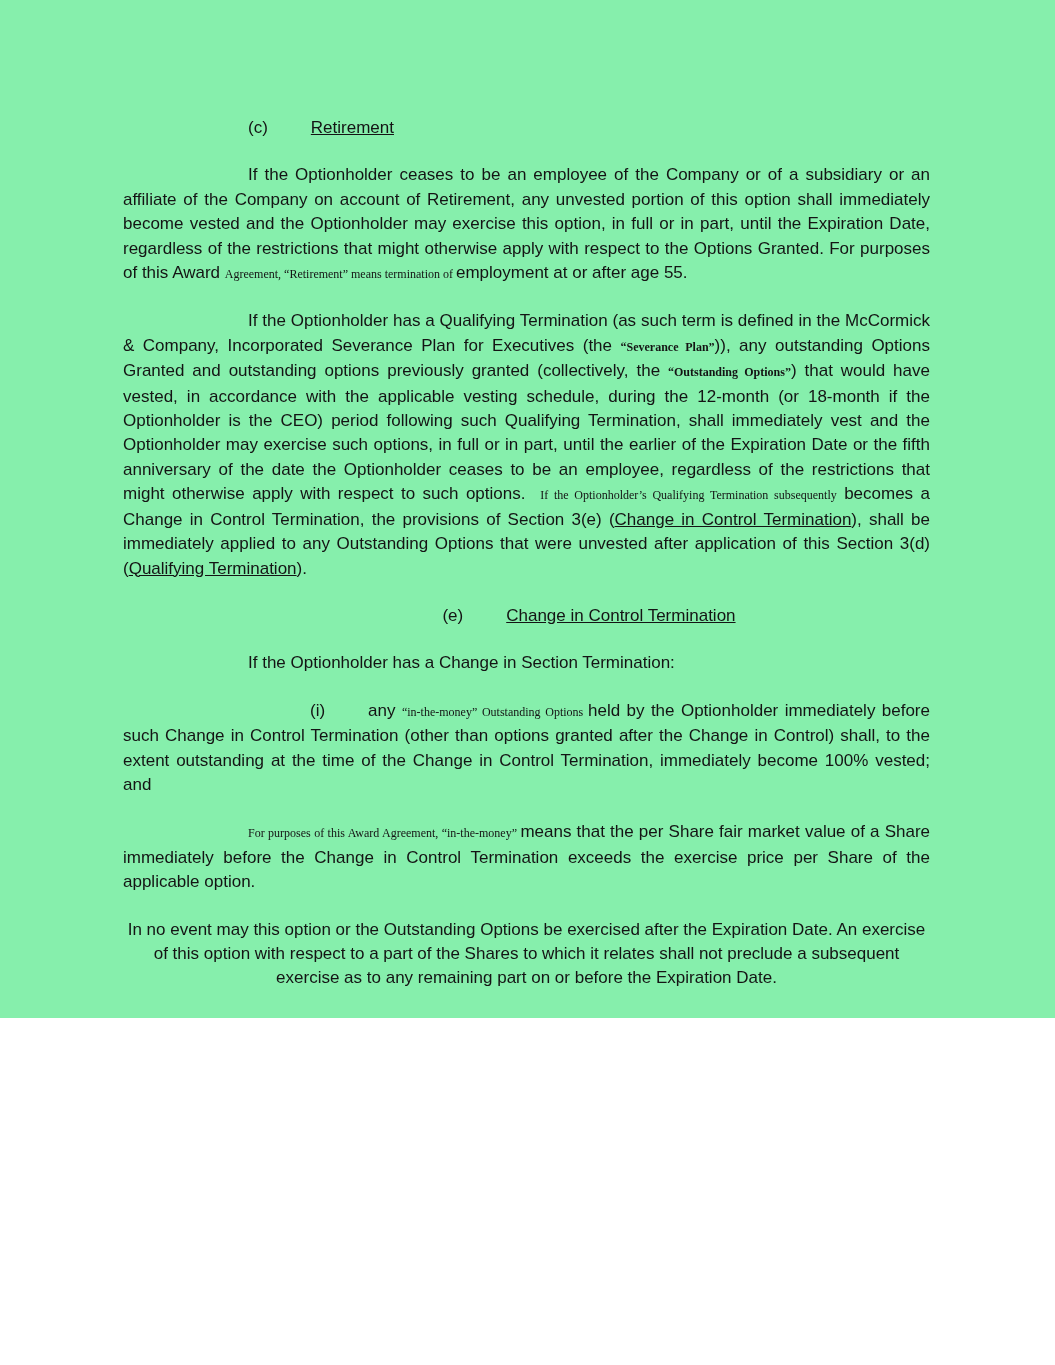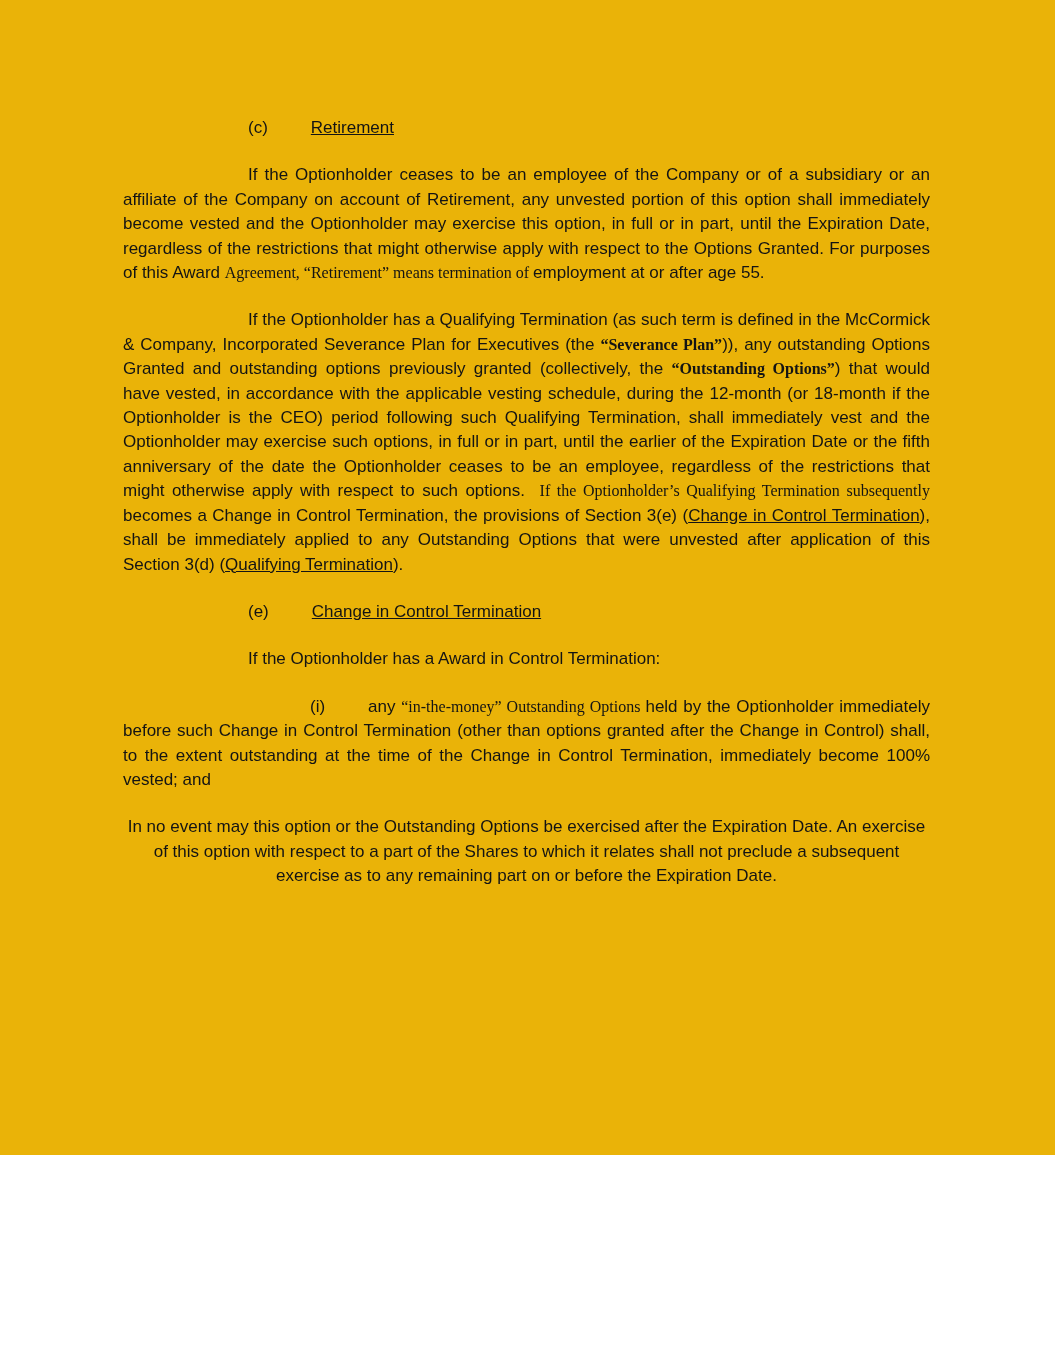--- a/index.html
+++ b/index.html
@@ -3,22 +3,22 @@
 <meta charset="utf-8">
 <style>
   html, body {
     margin: 0;
     padding: 0;
     background: #ffffff;
   }
   .page {
     position: relative;
     width: 1055px;
-    height: 1155px;
-    background: #eab308;
+    height: 1018px;
+    background: #86efac;
     font-family: "Liberation Sans", sans-serif;
     font-size: 17px;
     color: #141414;
     overflow: hidden;
   }
   .content {
     position: absolute;
     left: 123px;
     top: 116px;
     width: 807px;
@@ -29,40 +29,41 @@
   }
   .tab {
     display: inline-block;
     width: 43px;
   }
   .seg { white-space: pre-wrap; }
   .underline { text-decoration: underline; }
   .bold { font-weight: bold; }
   .serif {
     font-family: "Liberation Serif", serif;
-    font-size: 16px;
+    font-size: 12px;
   }
   .footer {
     position: absolute;
     left: 0;
     right: 0;
     top: 1248px;
     text-align: center;
     font-size: 17px;
     font-family: "Liberation Sans", sans-serif;
     color: #141414;
   }
 </style>
 </head>
 <body>
 
 <div class="page">
   <div class="content">
       <p class="block" style="text-align: left; text-indent: 125px;"><span class="seg">(c)</span><span class="tab"></span><span class="seg underline">Retirement</span></p>
       <p class="block" style="text-align: justify; text-indent: 125px;"><span class="seg">If the Optionholder ceases to be an employee of the Company or of a subsidiary or an affiliate of the Company on account of Retirement, any unvested portion of this option shall immediately become vested and the Optionholder may exercise this option, in full or in part, until the Expiration Date, regardless of the restrictions that might otherwise apply with respect to the Options Granted. For purposes of this Award </span><span class="seg serif">Agreement, “Retirement” means termination of </span><span class="seg">employment at or after age 55.</span></p>
       <p class="block" style="text-align: justify; text-indent: 125px;"><span class="seg">If the Optionholder has a Qualifying Termination (as such term is defined in the McCormick &amp; Company, Incorporated Severance Plan for Executives (the </span><span class="seg bold serif">“Severance Plan”</span><span class="seg">)), any outstanding Options Granted and outstanding options previously granted (collectively, the </span><span class="seg bold serif">“Outstanding Options”</span><span class="seg">) that would have vested, in accordance with the applicable vesting schedule, during the 12-month (or 18-month if the Optionholder is the CEO) period following such Qualifying Termination, shall immediately vest and the Optionholder may exercise such options, in full or in part, until the earlier of the Expiration Date or the fifth anniversary of the date the Optionholder ceases to be an employee, regardless of the restrictions that might otherwise apply with respect to such options.  </span><span class="seg serif">If the Optionholder’s Qualifying Termination subsequently</span><span class="seg"> becomes a Change in Control Termination, the provisions of Section 3(e) (</span><span class="seg underline">Change in Control Termination</span><span class="seg">), shall be immediately applied to any Outstanding Options that were unvested after application of this Section 3(d) (</span><span class="seg underline">Qualifying Termination</span><span class="seg">).</span></p>
-      <p class="block" style="text-align: left; text-indent: 125px;"><span class="seg">(e)</span><span class="tab"></span><span class="seg underline">Change in Control Termination</span></p>
-      <p class="block" style="text-align: left; text-indent: 125px;"><span class="seg">If the Optionholder has a Award in Control Termination:</span></p>
+      <p class="block" style="text-align: center; text-indent: 125px;"><span class="seg">(e)</span><span class="tab"></span><span class="seg underline">Change in Control Termination</span></p>
+      <p class="block" style="text-align: left; text-indent: 125px;"><span class="seg">If the Optionholder has a Change in Section Termination:</span></p>
       <p class="block" style="text-align: justify; text-indent: 187px;"><span class="seg">(i)</span><span class="tab"></span><span class="seg">any </span><span class="seg serif">“in-the-money” Outstanding Options </span><span class="seg">held by the Optionholder immediately before such Change in Control Termination (other than options granted after the Change in Control) shall, to the extent outstanding at the time of the Change in Control Termination, immediately become 100% vested; and</span></p>
+      <p class="block" style="text-align: justify; text-indent: 125px;"><span class="seg serif">For purposes of this Award Agreement, “in-the-money” </span><span class="seg">means that the per Share fair market value of a Share immediately before the Change in Control Termination exceeds the exercise price per Share of the applicable option.</span></p>
       <p class="block" style="text-align: center;"><span class="seg">In no event may this option or the Outstanding Options be exercised after the Expiration Date. An exercise of this option with respect to a part of the Shares to which it relates shall not preclude a subsequent exercise as to any remaining part on or before the Expiration Date.</span></p>
     </div>
   <div class="footer">3</div>
 </div>
 
 </body></html>

